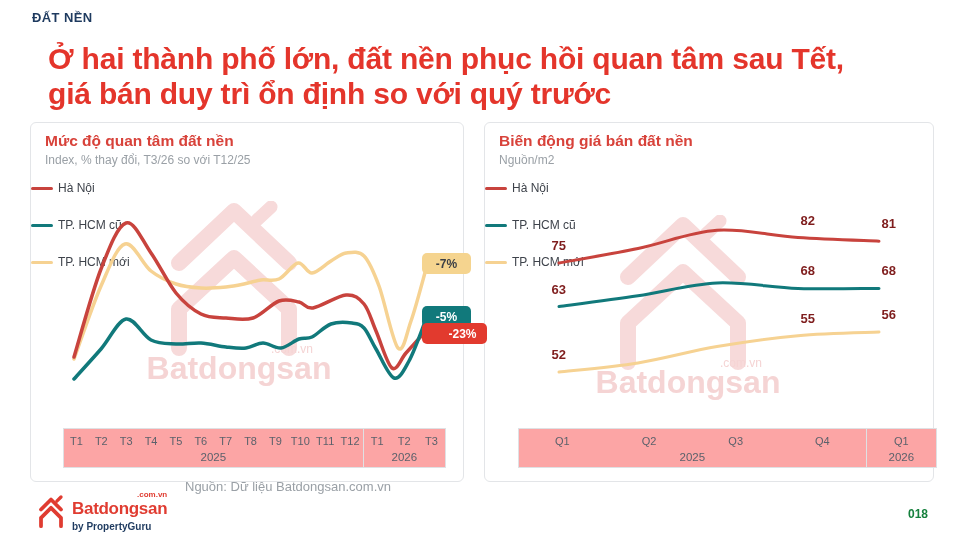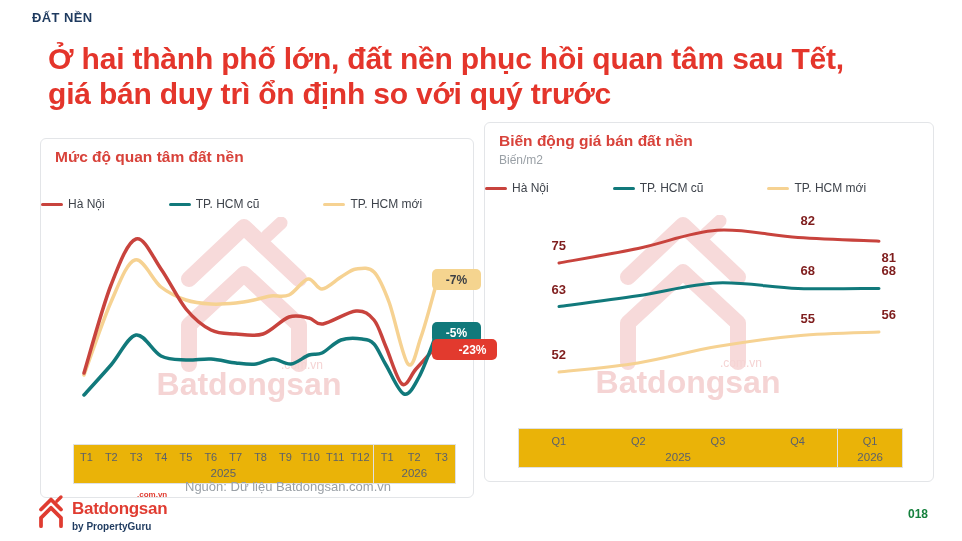--- a/index.html
+++ b/index.html
@@ -7,48 +7,48 @@
     width:962px;height:541px;position:relative;background:#ffffff;
     font-family:"Liberation Sans",sans-serif;overflow:hidden;color:#2c2f33;
   }
   .kicker{position:absolute;left:32px;top:10px;font-size:13px;font-weight:bold;
     color:#1E3A5F;letter-spacing:.4px;}
   .main-title{position:absolute;left:32px;top:26px;font-size:30px;line-height:1.16;
     font-weight:bold;color:#E4352B;white-space:pre-line;letter-spacing:-.2px;}
   
   .panel{position:absolute;top:122px;height:358px;background:#fff;
     border:1px solid #E3E5E8;border-radius:6px;}
-  .panel-left{left:40px;width:432px;margin-top:16px;}
+  .panel-left{left:30px;width:432px;}
   .panel-right{left:484px;width:448px;}
   .panel-title{position:absolute;top:9px;left:14px;font-size:15.5px;font-weight:bold;color:#D8423A;}
   .panel-sub{position:absolute;top:30px;left:14px;font-size:12px;color:#9AA0A6;}
-  .legend{position:absolute;top:58px;left:0;right:0;display:flex;justify-content:flex-start;gap:64px;}
+  .legend{position:absolute;top:58px;left:0;right:0;display:flex;justify-content:flex-start;gap:23px;flex-direction:column;}
   .legend-item{display:flex;align-items:center;gap:5px;}
   .legend-dash{width:22px;height:3px;border-radius:2px;display:inline-block;}
   .legend-label{font-size:12px;color:#3E434B;}
   .chart-svg{position:absolute;left:0;top:78px;}
   
   .wm{position:absolute;pointer-events:none;}
   .wm path{fill:none;stroke:#F7DADA;stroke-linecap:round;stroke-linejoin:round;}
   .wm text{fill:#F5D4D4;font-family:"Liberation Sans",sans-serif;}
   
   .badge{position:absolute;left:391px;width:49px;height:21px;border-radius:5px;
     display:flex;align-items:center;justify-content:center;
     font-size:12px;font-weight:bold;z-index:2;}
   .badge-new{top:130px;}
   .badge-old{top:183px;}
   .badge-hanoi{top:200px;z-index:3;}
   
   .point-label{position:absolute;width:34px;text-align:right;font-size:13px;
     font-weight:bold;color:#7f1d1d;}
   
   .axis-box{position:absolute;top:305px;height:40px;display:flex;
-    border:1px solid #DFE1E4;box-sizing:border-box;background:#eab308;}
+    border:1px solid #DFE1E4;box-sizing:border-box;background:#fca5a5;}
   .axis-box-left{left:32px;width:383px;}
-  .axis-box-right{left:33px;width:385px;}
+  .axis-box-right{left:33px;width:419px;}
   .axis-section{display:flex;flex-direction:column;justify-content:center;
     padding:4px 0 3px 0;box-sizing:border-box;min-width:0;}
   .axis-section + .axis-section{border-left:1px solid #DFE1E4;}
   .axis-months{display:flex;}
   .axis-tick{flex:1;text-align:center;font-size:11px;color:#5B616B;}
   .axis-year{text-align:center;font-size:11.5px;color:#5B616B;margin-top:4px;}
   
   .footer-logo{position:absolute;left:36px;top:491px;display:flex;align-items:center;gap:6px;}
   .logo-textblock{display:flex;flex-direction:column;line-height:1;}
   .logo-domain{font-size:8px;font-weight:bold;color:#E03C31;text-align:right;margin-bottom:1px;}
@@ -59,20 +59,21 @@
 </style>
 </head>
 <body>
 
 <div class="kicker">ĐẤT NỀN</div>
 <h1 class="main-title" style="margin:16px;">Ở hai thành phố lớn, đất nền phục hồi quan tâm sau Tết,
 giá bán duy trì ổn định so với quý trước</h1>
 
 <div class="panel panel-left">
   <div class="panel-title">Mức độ quan tâm đất nền</div>
+  <div class="panel-sub">Index, % thay đổi, T3/26 so với T12/25</div>
   <div class="legend">
       <div class="legend-item">
         <span class="legend-dash" style="background: rgb(200, 67, 61);"></span>
         <span class="legend-label">Hà Nội</span>
       </div>
       <div class="legend-item">
         <span class="legend-dash" style="background: rgb(17, 121, 123);"></span>
         <span class="legend-label">TP. HCM cũ</span>
       </div>
       <div class="legend-item">
@@ -123,21 +124,21 @@
           <span class="axis-tick">T2</span>
           <span class="axis-tick">T3</span>
         </div>
         <div class="axis-year">2026</div>
       </div>
     </div>
 </div>
 
 <div class="panel panel-right">
   <div class="panel-title">Biến động giá bán đất nền</div>
-  <div class="panel-sub">Biến/m2</div>
+  <div class="panel-sub">Nguồn/m2</div>
   <div class="legend">
       <div class="legend-item">
         <span class="legend-dash" style="background: rgb(200, 67, 61);"></span>
         <span class="legend-label">Hà Nội</span>
       </div>
       <div class="legend-item">
         <span class="legend-dash" style="background: rgb(17, 121, 123);"></span>
         <span class="legend-label">TP. HCM cũ</span>
       </div>
       <div class="legend-item">
@@ -172,21 +173,21 @@
       </div>
       <div class="axis-section" style="flex: 1 1 0px;">
         <div class="axis-months">
           <span class="axis-tick">Q1</span>
         </div>
         <div class="axis-year">2026</div>
       </div>
     </div>
 <div class="point-label" style="left: 47px; top: 115.001px;">75</div>
     <div class="point-label" style="left: 296px; top: 89.5679px;">82</div>
-    <div class="point-label" style="left: 377px; top: 93.2012px; margin-top: 34px;">81</div>
+    <div class="point-label" style="left: 377px; top: 93.2012px;">81</div>
     <div class="point-label" style="left: 47px; top: 158.601px;">63</div>
     <div class="point-label" style="left: 296px; top: 140.434px;">68</div>
     <div class="point-label" style="left: 377px; top: 140.434px;">68</div>
     <div class="point-label" style="left: 47px; top: 224px;">52</div>
     <div class="point-label" style="left: 296px; top: 187.667px;">55</div>
     <div class="point-label" style="left: 377px; top: 184.034px;">56</div>
   </div>
 
 <div class="footer-logo">
   <svg width="30" height="36" viewBox="0 0 36 42">

